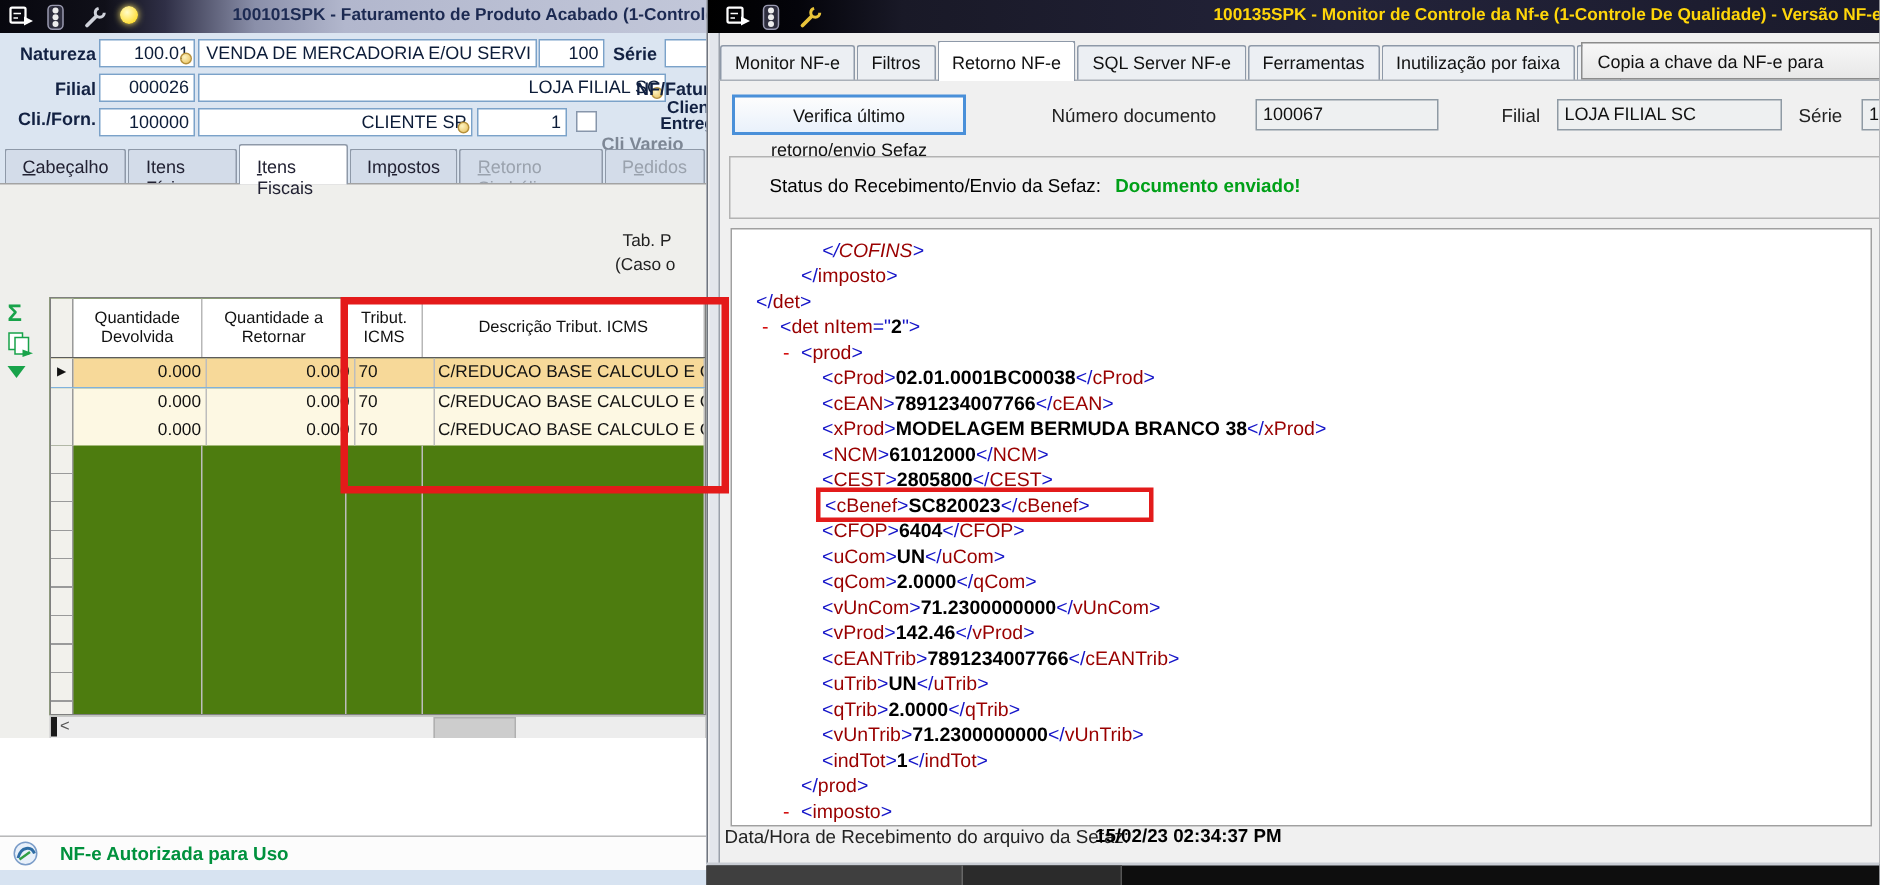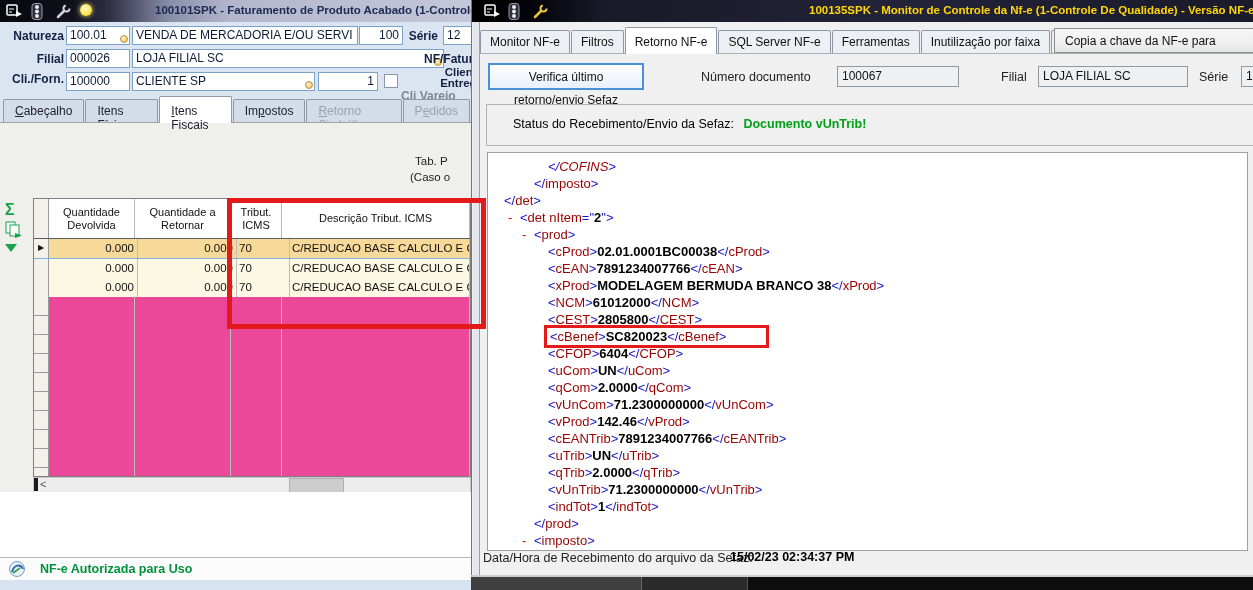--- a/index.html
+++ b/index.html
@@ -8,37 +8,37 @@
   .abs{position:absolute;}
 
   
   #lw{left:0;top:0;width:471px;height:590px;background:#dbe5f1;overflow:hidden;}
   #lw-titlebar{left:0;top:0;width:471px;height:22px;
     background:linear-gradient(90deg,#07070e 0px,#101019 70px,#2f2f46 110px,#8a8fa9 170px,#b2b7cd 230px,#c2c7d9 471px);}
   .lt-title{position:absolute;left:155px;top:4px;font-size:11.5px;font-weight:bold;color:#1c2a52;white-space:nowrap;}
   .tb-ico{position:absolute;top:3px;width:18px;height:16px;}
   .lbl{position:absolute;font-weight:bold;color:#122142;font-size:12px;white-space:nowrap;}
   .fld{position:absolute;background:#fff;border:1px solid #7ba2c9;font-size:12px;color:#0c1c38;
-       padding:1px 3px;white-space:nowrap;overflow:hidden;height:15px;line-height:15px;}
+       padding:1px 3px;white-space:nowrap;overflow:hidden;height:15px;line-height:15px;text-align:right;}
   .fld.lk::after{content:"";position:absolute;right:1px;bottom:1px;width:6px;height:6px;border-radius:50%;
        background:radial-gradient(circle at 35% 35%,#fdf3c1,#e8bf5a);border:1px solid #b6913c;}
   .cb{position:absolute;width:12px;height:12px;background:#fff;border:1px solid #8796ab;}
 
   
   #lw-tabs{position:absolute;left:3px;top:96px;height:27px;display:flex;align-items:flex-end;}
   .ltab{border:1px solid #8e99a8;border-bottom:none;background:#d3dce9;padding:4px 11px 5px 11px;
         font-size:12px;color:#223;margin-right:1px;border-radius:2px 2px 0 0;height:14px;line-height:14px;}
   .ltab.active{background:#fff;padding-top:7px;font-weight:normal;position:relative;z-index:2;}
   .ltab.disabled{color:#9aa2ad;}
   #lw-panel{left:0;top:122px;width:471px;height:370px;background:#efefec;border-top:1px solid #a3a3a3;}
   .note{position:absolute;font-size:11.5px;color:#222;white-space:nowrap;}
 
   
   #grid{position:absolute;left:33px;top:75px;width:436px;height:277px;border:1px solid #7f7f7f;
-        background:#ec4899;display:flex;flex-direction:column;overflow:hidden;}
+        background:#4d7c0f;display:flex;flex-direction:column;overflow:hidden;}
   .g-head{display:flex;height:39px;background:#fff;border-bottom:1px solid #5c5c5c;flex:none;}
   .g-hc{border-right:1px solid #b7b7b7;font-size:11px;color:#111;display:flex;flex-direction:column;
         align-items:center;justify-content:center;line-height:13px;flex:none;}
   .g-row{display:flex;height:19px;flex:none;font-size:11.5px;color:#111;}
   .g-c{border-right:1px solid #bdbdbd;line-height:18px;white-space:nowrap;overflow:hidden;flex:none;}
   .num{text-align:right;padding-right:3px;}
   .g-rowhdr{width:14px;flex:none;background:#f2f1ec;border-right:1px solid #9a9a9a;text-align:center;}
   .g-row.sel{background:#f7d999;border-bottom:1px solid #7fb2de;}
   .g-row.plain{background:#fdf8e3;}
   .g-fill{display:flex;flex:1;}
@@ -300,21 +300,21 @@
     <div class="rlbl" style="left:229px;top:70px">Número documento</div>
     <div class="rfld" style="left:365px;top:66px;width:112px">100067</div>
     <div class="rlbl" style="left:529px;top:70px">Filial</div>
     <div class="rfld" style="left:566px;top:66px;width:140px">LOJA FILIAL SC</div>
     <div class="rlbl" style="left:727px;top:70px">Série</div>
     <div class="rfld" style="left:769px;top:66px;width:28px">12</div>
 
     <div id="groupbox" class="abs">
       <div id="status-line">
         <span>Status do Recebimento/Envio da Sefaz:</span>
-        <span class="val">Documento vUnTrib!</span>
+        <span class="val">Documento enviado!</span>
       </div>
     </div>
 
     <div id="xmlpanel" class="abs">
         <div class="xline" style="padding-left: 60px; font-style: italic;"><span class="xb">&lt;/</span><span class="xt">COFINS</span><span class="xb">&gt;</span></div>
         <div class="xline" style="padding-left: 46px;"><span class="xb">&lt;/</span><span class="xt">imposto</span><span class="xb">&gt;</span></div>
         <div class="xline" style="padding-left: 16px;"><span class="xb">&lt;/</span><span class="xt">det</span><span class="xb">&gt;</span></div>
         <div class="xline" style="padding-left: 32px;"><span class="xm">-</span><span class="xb">&lt;</span><span class="xt">det</span> <span class="xt">nItem</span><span class="xb">="</span><span class="xv">2</span><span class="xb">"</span><span class="xb">&gt;</span></div>
         <div class="xline" style="padding-left: 46px;"><span class="xm">-</span><span class="xb">&lt;</span><span class="xt">prod</span><span class="xb">&gt;</span></div>
         <div class="xline" style="padding-left: 60px;"><span class="xb">&lt;</span><span class="xt">cProd</span><span class="xb">&gt;</span><span class="xv">02.01.0001BC00038</span><span class="xb">&lt;/</span><span class="xt">cProd</span><span class="xb">&gt;</span></div>

